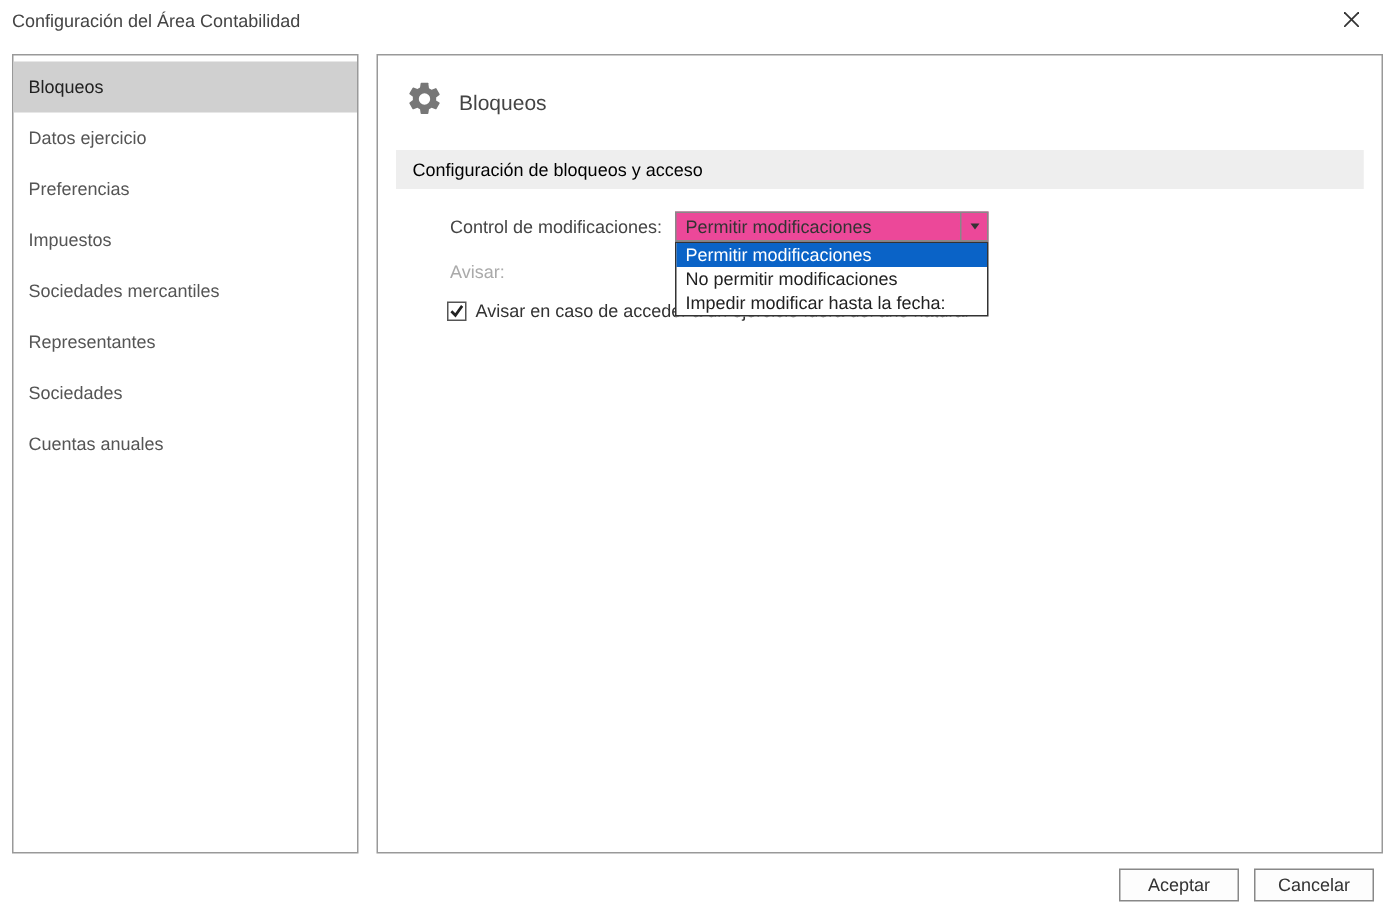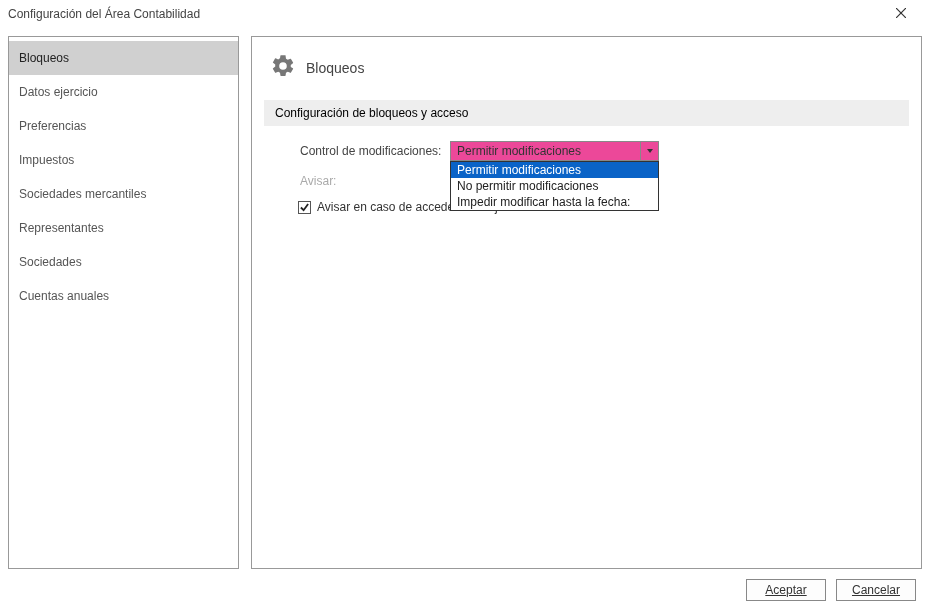--- a/index.html
+++ b/index.html
@@ -36,21 +36,21 @@
 
     .dropdown { position: absolute; top: 19px; left: -1px; width: 209px; border: 1px solid #333; background: #fff; z-index: 10; }
     .dropdown-item { padding: 1px 6px; font-size: 12px; color: #222; cursor: pointer; white-space: nowrap; }
     .dropdown-item.highlight { background: #0a63c7; color: #fff; }
 
     .check-row { display: flex; align-items: center; gap: 6px; margin-top: 2px; margin-left: -2px; }
     .checkbox { width: 13px; height: 13px; border: 1px solid #555; display: flex; align-items: center; justify-content: center; cursor: pointer; }
     .checkbox svg { width: 9px; height: 9px; stroke: #222; stroke-width: 2; fill: none; }
     .check-label { font-size: 12px; color: #333; }
 
-    .footer { height: 34px; display: flex; justify-content: flex-end; align-items: center; gap: 10px; padding: 0 10px; text-decoration: underline; }
+    .footer { height: 34px; display: flex; justify-content: flex-end; align-items: center; gap: 10px; padding: 0 10px; }
     .btn { min-width: 80px; height: 22px; border: 1px solid #888; background: #fdfdfd; font-size: 12px; color: #333; cursor: pointer; padding: 0 14px; }
   </style>
 </head>
 <body>
 
 <div class="titlebar">
   <div class="title">Configuración del Área Contabilidad</div>
   <div class="close">
     <svg viewBox="0 0 10 10">
         <line x1="0" y1="0" x2="10" y2="10"></line>

